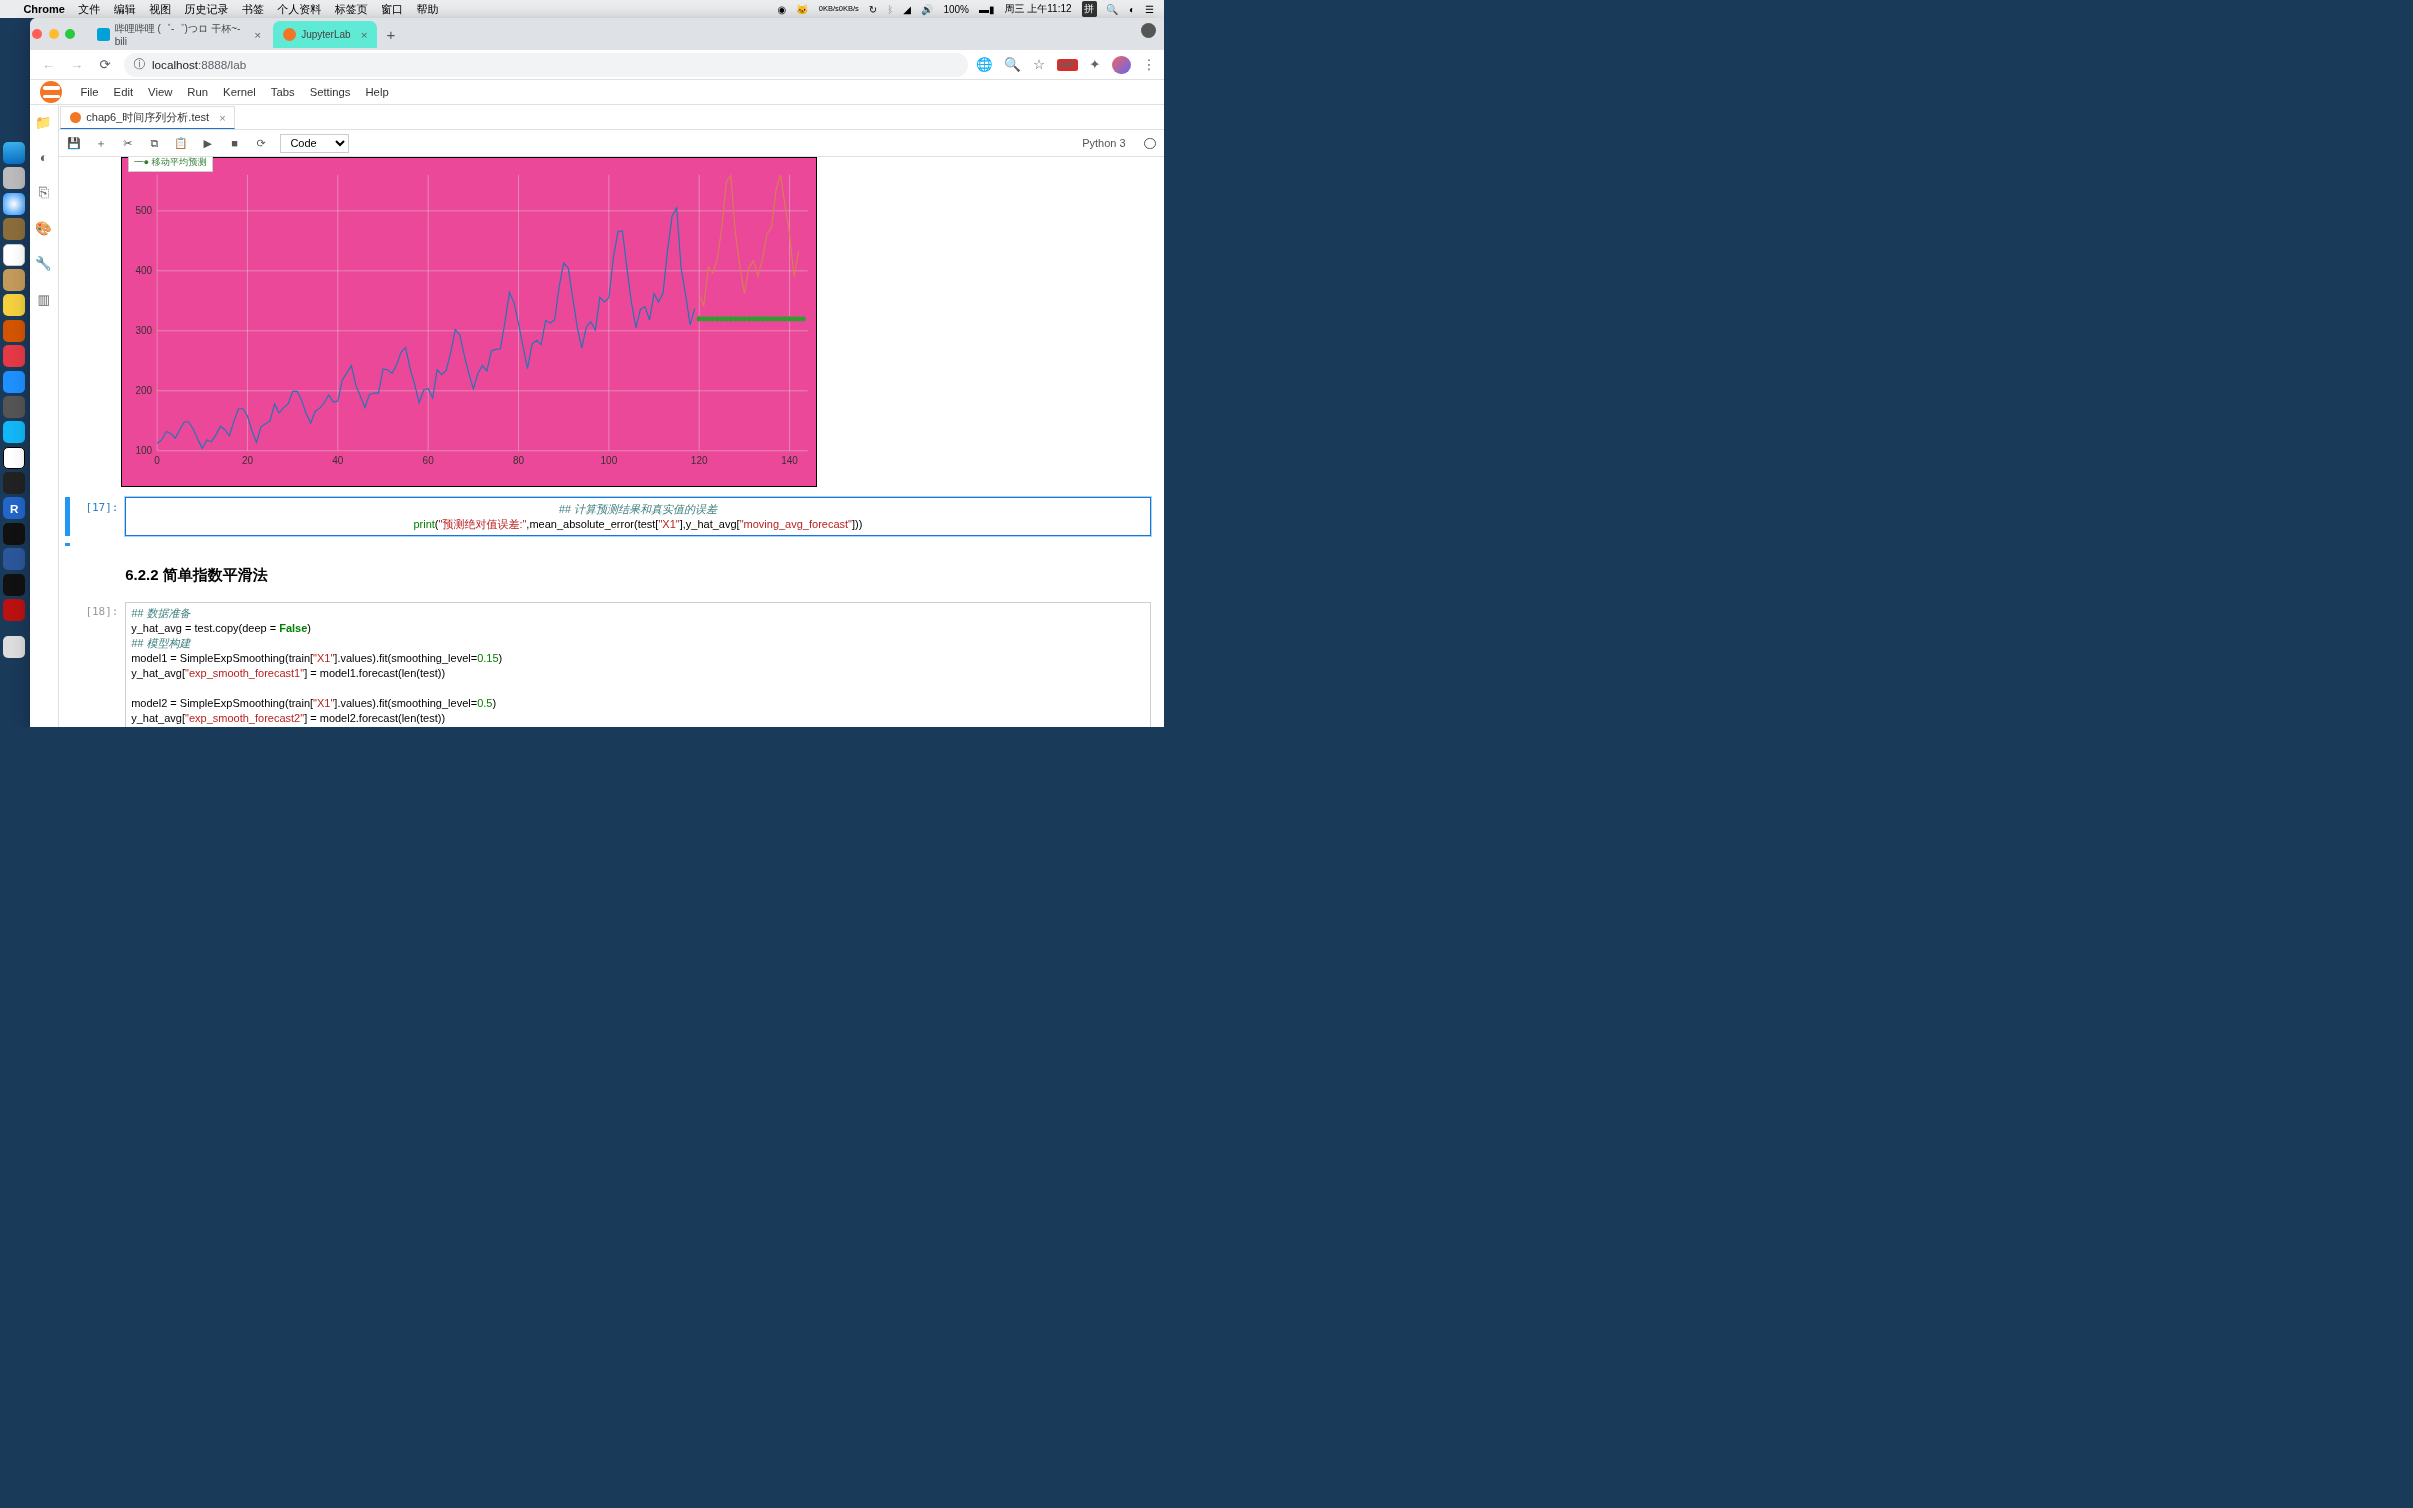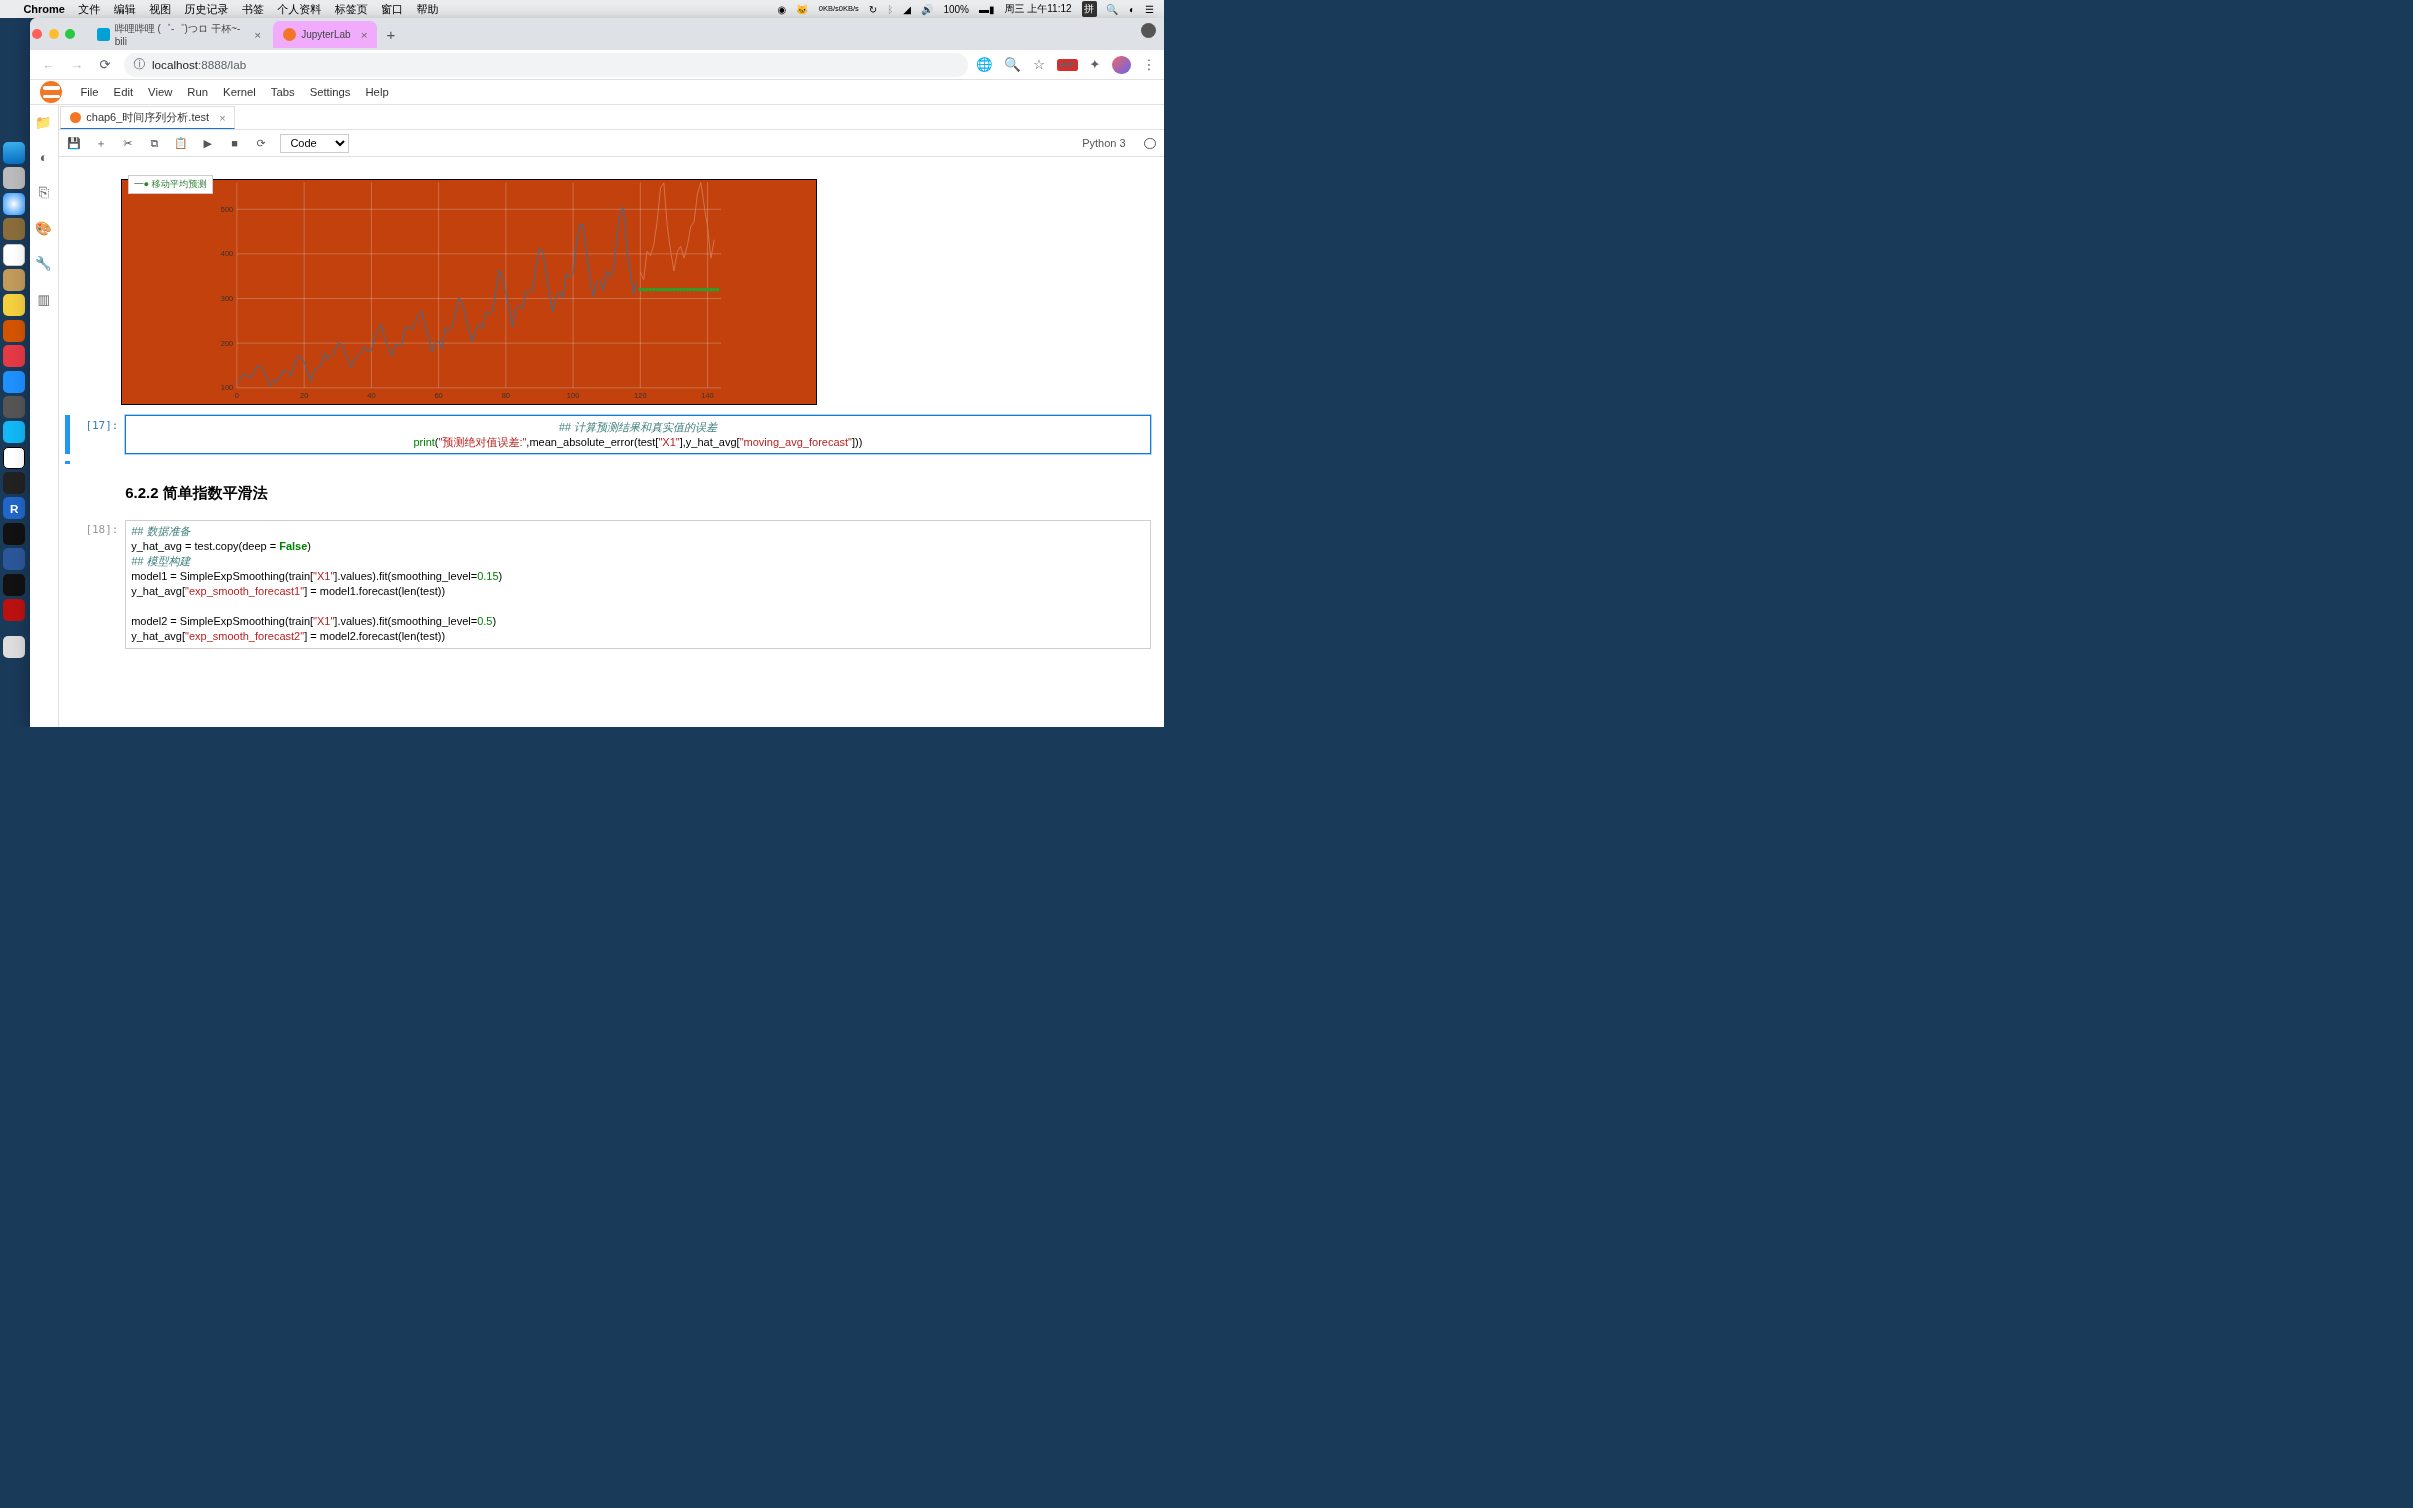--- a/index.html
+++ b/index.html
@@ -34,21 +34,21 @@
 
 
 .chrome-window { position: absolute; top: 18.4px; left: 30px; right: 0; bottom: 0; background: #fff; border-top-left-radius: 6.7px; display: flex; flex-direction: column; box-shadow: 0 3.4px 17px rgba(0,0,0,0.3); }
 
 
 .tabstrip { height: 32px; background: #dee1e6; display: flex; align-items: center; padding-left: 2px; border-top-left-radius: 6.7px; }
 .traffic { display: flex; gap: 6.7px; margin-right: 11.7px; }
 .traffic span { width: 10px; height: 10px; border-radius: 50%; }
 .traffic .r { background: #ff5f57; } .traffic .y { background: #febc2e; } .traffic .g { background: #28c840; }
 .tab { height: 27px; display: flex; align-items: center; padding: 0 10px; font-size: 10px; color: #444; border-radius: 6.7px 6.7px 0 0; margin-right: 1.7px; max-width: 184px; gap: 5px; }
-.tab.active { background: #f0abfc; }
+.tab.active { background: #5eead4; }
 .tab .favicon { width: 13.4px; height: 13.4px; border-radius: 2.5px; }
 .tab .bili { background: #00a1d6; }
 .tab .jup { background: #f37626; border-radius: 50%; }
 .tab .close { color: #666; font-size: 11.7px; margin-left: 5px; }
 .newtab { width: 23.5px; height: 23.5px; display: flex; align-items: center; justify-content: center; color: #555; font-size: 15px; }
 
 
 .addrbar { height: 30px; background: #fff; display: flex; align-items: center; padding: 0 8.4px; border-bottom: 0.8px solid #e0e0e0; gap: 8.4px; }
 .addrbar .navbtn { width: 20px; height: 20px; display: flex; align-items: center; justify-content: center; color: #5f6368; }
 .addrbar .navbtn.disabled { color: #bbb; }
@@ -90,21 +90,21 @@
 .nb-area { flex: 1; overflow: auto; background: #fff; padding-right: 6.7px; }
 .cell-row { display: flex; padding: 1.7px 6.7px 5px 6.7px; }
 .gutter { width: 5px; margin-right: 5px; }
 .gutter.blue { background: #2196f3; }
 .prompt { width: 50px; text-align: right; color: #307fc1; font-family: Menlo, monospace; font-size: 11px; padding-right: 6.7px; padding-top: 3.4px; }
 .prompt.grey { color: #999; }
 .cell-body { flex: 1; }
 
 
 .chart-out { padding-left: 62px; margin-bottom: 8.4px; }
-.chart-box { width: 696px; height: 226px; border: 0.8px solid #000; position: relative; background: #c2410c; margin-top: 22px; }
+.chart-box { width: 696px; height: 330px; border: 0.8px solid #000; position: relative; background: #ec4899; }
 .chart-svg { width: 100%; height: 100%; }
 .legend-box { position:absolute; top:-5px; left:6.7px; background:#fff; border:0.8px solid #ccc; padding:1.7px 5px; font-size:9.2px; color:#2e7d32;}
 
 
 .code-box { border: 0.8px solid #cfcfcf; padding: 3.4px 5px; font-family: Menlo, Consolas, monospace; font-size: 11px; line-height: 15px; white-space: pre; overflow-x: auto; }
 .code-box.selected { border: 1.3px solid #1976d2; box-shadow: 0 0 0 0.8px #90caf9; text-align: center; }
 .c-comment { color: #408080; font-style: italic; }
 .c-builtin { color: #008000; }
 .c-string { color: #ba2121; }
 .c-number { color: #008000; }

